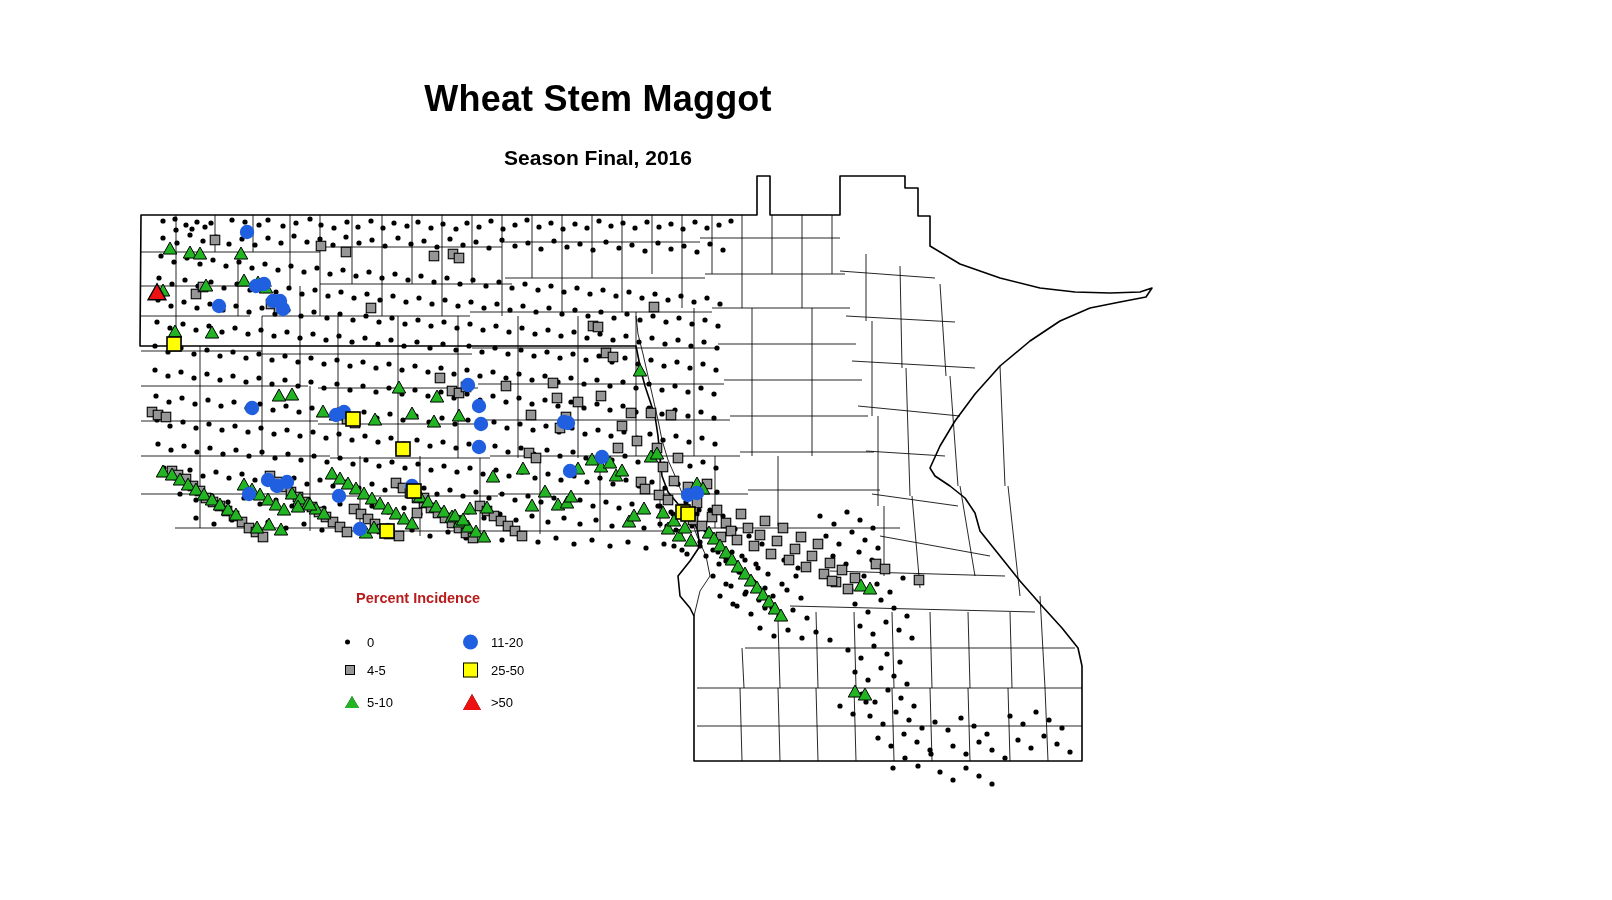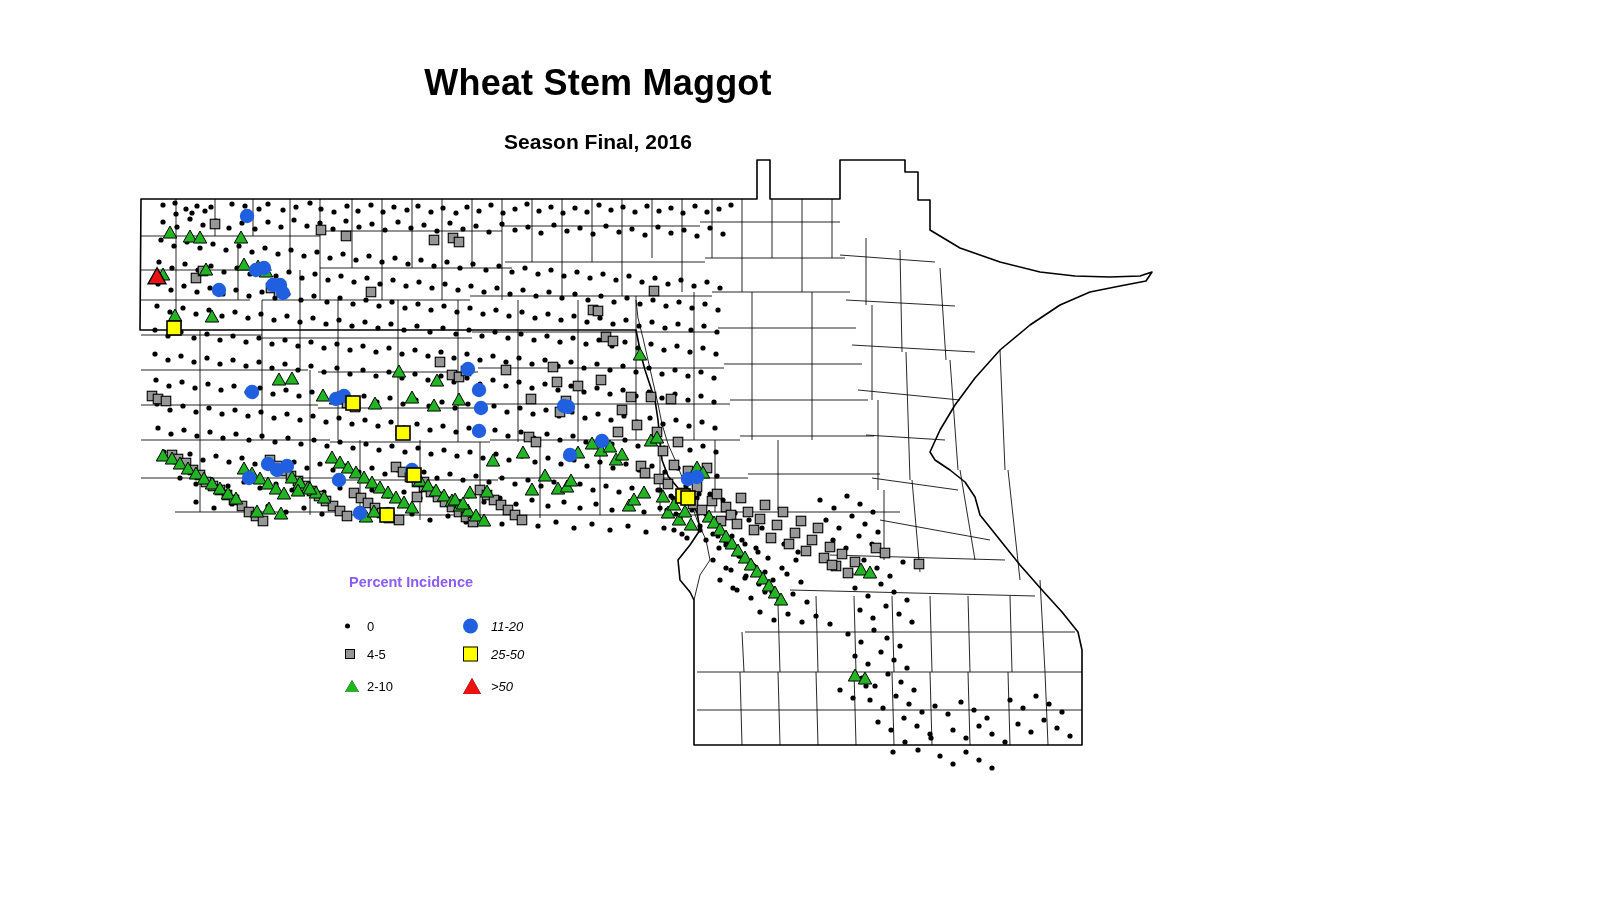--- a/index.html
+++ b/index.html
@@ -1,43 +1,43 @@
 <!DOCTYPE html>
 <html><head>
 <meta charset="utf-8">
 <style>
   html,body{margin:0;padding:0;}
   body{
     width:1612px;height:900px;background:#ffffff;
     font-family:"Liberation Sans",sans-serif;
     overflow:hidden;position:relative;
   }
-  #root{position:absolute;inset:0;}
+  #root{position:absolute;inset:0;margin-top:16px;}
   .title{
     position:absolute;left:0;right:0;top:62px;text-align:center;
     font-size:36px;font-weight:bold;color:#000;letter-spacing:0.2px;
     transform:translateX(-208px);
   }
   .subtitle{
     position:absolute;left:0;right:0;top:130px;text-align:center;
     font-size:21px;font-weight:bold;color:#000;
     transform:translateX(-208px);
   }
   #mapwrap{position:absolute;left:0;top:0;width:1612px;height:900px;}
   svg#map{display:block;width:1612px;height:900px;}
   .stateline{fill:#ffffff;stroke:#000000;stroke-width:1.6;stroke-linejoin:round;}
   .countyline{fill:none;stroke:#000000;stroke-width:0.85;}
 
   .legend{position:absolute;left:345px;top:574px;width:230px;height:126px;}
-  .legend-title{font-size:14.5px;font-weight:bold;color:#8b5cf6;position:absolute;left:4px;top:0;white-space:nowrap;}
+  .legend-title{font-size:14.5px;font-weight:bold;color:#b91c1c;position:absolute;left:11px;top:0;white-space:nowrap;}
   .lrow{position:absolute;height:20px;}
   .lsym{position:absolute;left:0;top:50%;transform:translateY(-50%);}
   .llabel{position:absolute;font-size:13px;color:#000;white-space:nowrap;top:50%;transform:translateY(-50%);}
   .col-l .llabel{left:22px;}
-  .col-r .llabel{left:28px;font-style:italic;}
+  .col-r .llabel{left:28px;}
 
   .sym-dot{width:5px;height:5px;border-radius:50%;background:#000;}
   .sym-sq-gray{width:10px;height:10px;background:#969696;border:1.1px solid #000;box-sizing:border-box;}
   .sym-tri-green{width:0;height:0;border-left:7px solid transparent;border-right:7px solid transparent;border-bottom:12px solid #22b422;filter:drop-shadow(0 0 0.4px #000);}
   .sym-circ-blue{width:15px;height:15px;border-radius:50%;background:#1f5fe0;}
   .sym-sq-yellow{width:15px;height:15px;background:#ffff00;border:1.4px solid #000;box-sizing:border-box;}
   .sym-tri-red{width:0;height:0;border-left:9px solid transparent;border-right:9px solid transparent;border-bottom:16px solid #ee1111;filter:drop-shadow(0 0 0.4px #000);}
 </style>
 </head>
 <body>
@@ -1262,21 +1262,21 @@
     <div class="lrow col-l" style="left:0px;top:42px;">
       <span class="lsym sym-dot"></span>
       <span class="llabel">0</span>
     </div>
     <div class="lrow col-l" style="left:0px;top:70px;">
       <span class="lsym sym-sq-gray"></span>
       <span class="llabel">4-5</span>
     </div>
     <div class="lrow col-l" style="left:0px;top:102px;">
       <span class="lsym sym-tri-green"></span>
-      <span class="llabel">2-10</span>
+      <span class="llabel">5-10</span>
     </div>
 
     <div class="lrow col-r" style="left:118px;top:42px;">
       <span class="lsym sym-circ-blue"></span>
       <span class="llabel">11-20</span>
     </div>
     <div class="lrow col-r" style="left:118px;top:70px;">
       <span class="lsym sym-sq-yellow"></span>
       <span class="llabel">25-50</span>
     </div>

